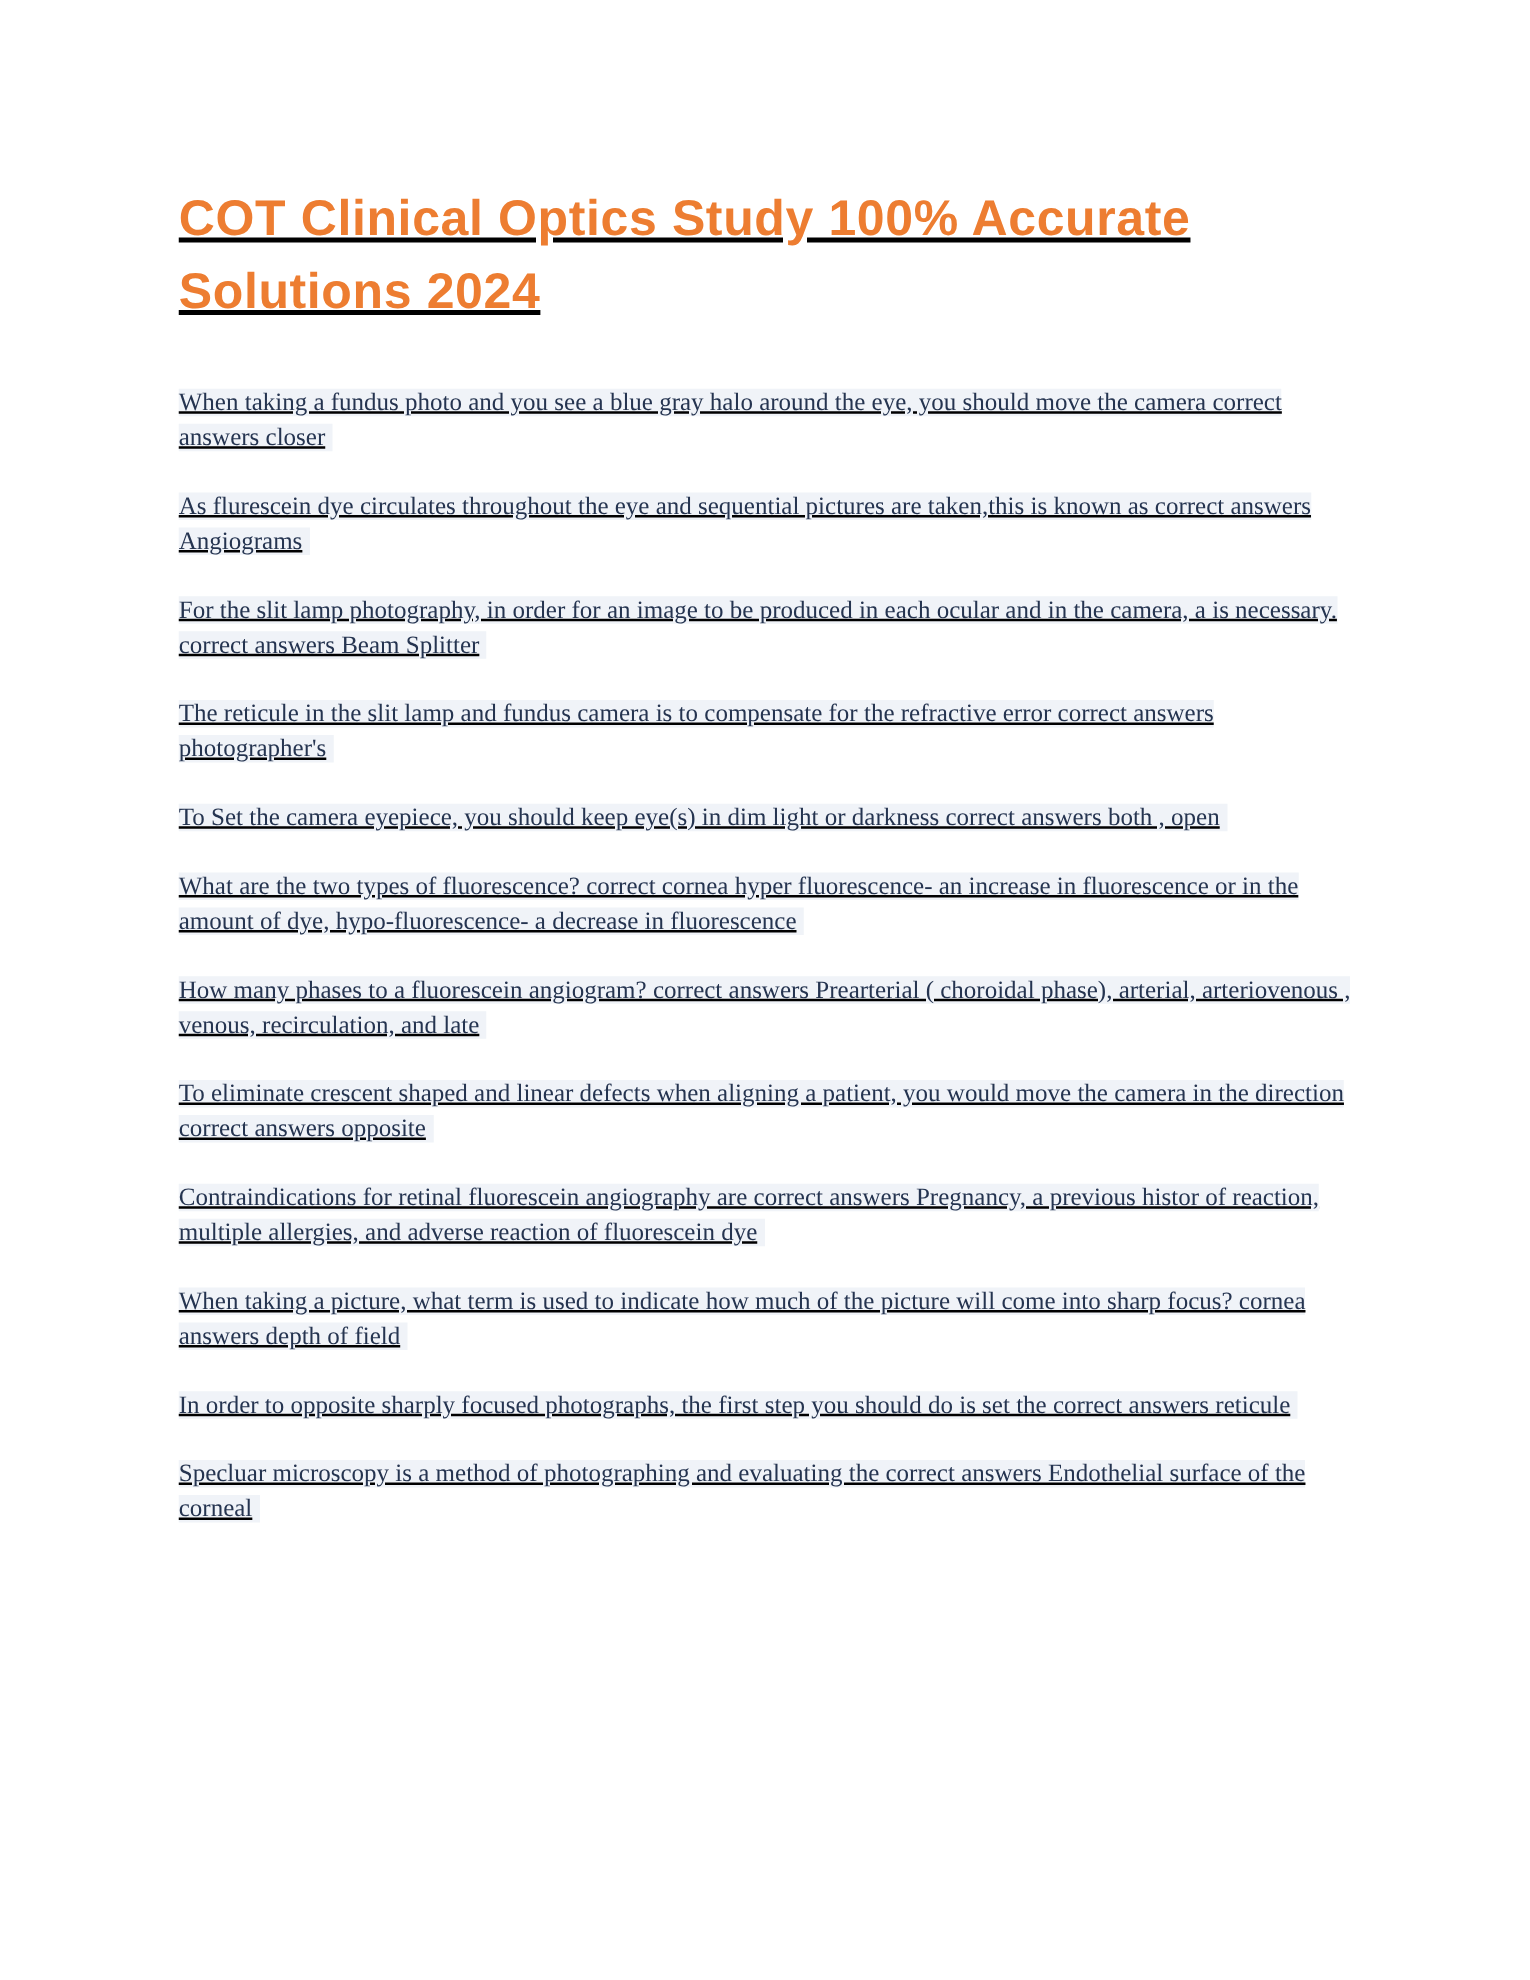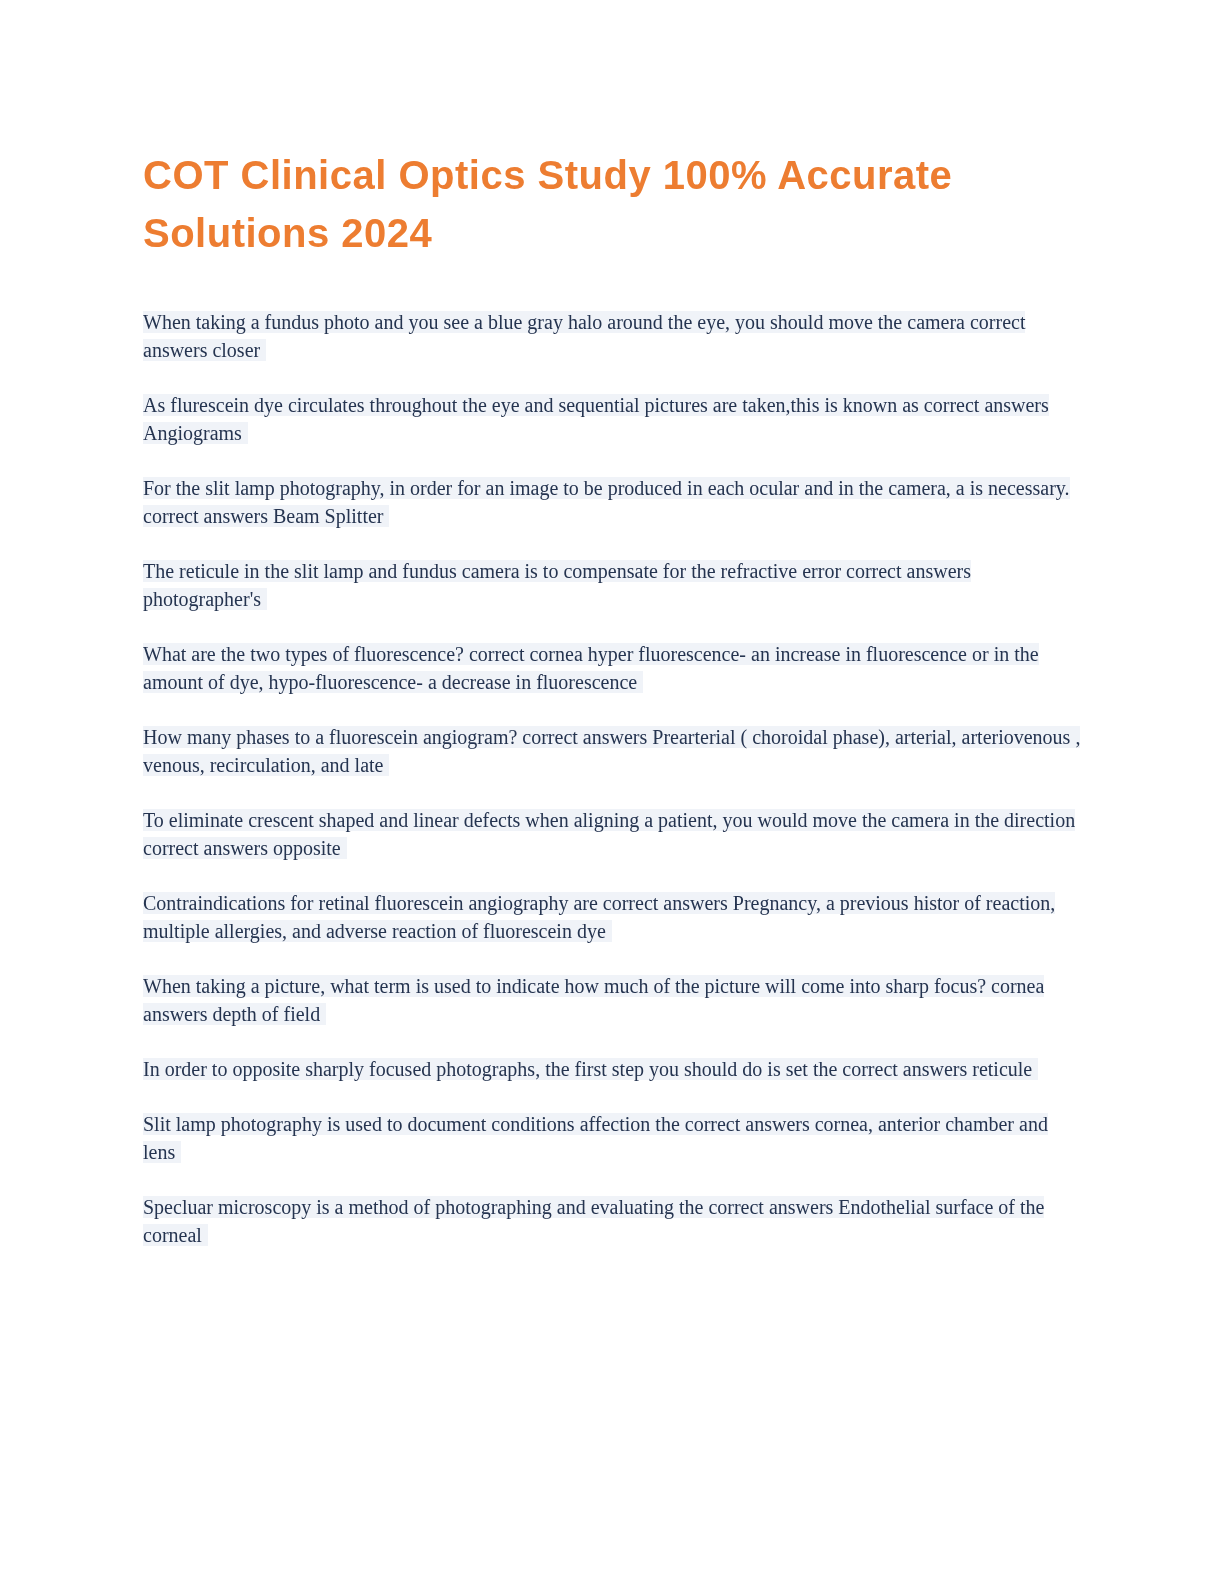--- a/index.html
+++ b/index.html
@@ -12,20 +12,21 @@
     height: 1584px;
     overflow: hidden;
     font-family: "Liberation Serif", serif;
   }
   .page {
     box-sizing: border-box;
     width: 1148px;
     height: 1584px;
     padding: 146px 0 16px 143px;
     background: var(--page-bg, #ffffff);
+    text-decoration: underline;
   }
   .doc-title {
     font-family: "Liberation Sans", sans-serif;
     font-weight: bold;
     font-size: 40px;
     line-height: 58px;
     letter-spacing: 0.5px;
     color: var(--title-color, #ED7D31);
     width: 830px;
     margin: 0 0 46px 0;
@@ -47,22 +48,22 @@
 </head>
 <body>
 
 <div class="page">
   <h1 class="doc-title">COT Clinical Optics Study 100% Accurate Solutions 2024</h1>
   <div class="doc-body" id="doc-body">
       <p><span class="hl">When taking a fundus photo and you see a blue gray halo around the eye, you should move the camera correct answers closer</span></p>
       <p><span class="hl">As flurescein dye circulates throughout the eye and sequential pictures are taken,this is known as correct answers Angiograms</span></p>
       <p><span class="hl">For the slit lamp photography, in order for an image to be produced in each ocular and in the camera, a is necessary. correct answers Beam Splitter</span></p>
       <p><span class="hl">The reticule in the slit lamp and fundus camera is to compensate for the refractive error correct answers photographer's</span></p>
+      <p><span class="hl">To Set the camera eyepiece, you should keep eye(s) in dim light or darkness correct answers both , open</span></p>
       <p><span class="hl">What are the two types of fluorescence? correct cornea hyper fluorescence- an increase in fluorescence or in the amount of dye, hypo-fluorescence- a decrease in fluorescence</span></p>
       <p><span class="hl">How many phases to a fluorescein angiogram? correct answers Prearterial ( choroidal phase), arterial, arteriovenous , venous, recirculation, and late</span></p>
       <p><span class="hl">To eliminate crescent shaped and linear defects when aligning a patient, you would move the camera in the direction correct answers opposite</span></p>
       <p><span class="hl">Contraindications for retinal fluorescein angiography are correct answers Pregnancy, a previous histor of reaction, multiple allergies, and adverse reaction of fluorescein dye</span></p>
       <p><span class="hl">When taking a picture, what term is used to indicate how much of the picture will come into sharp focus? cornea answers depth of field</span></p>
       <p><span class="hl">In order to opposite sharply focused photographs, the first step you should do is set the correct answers reticule</span></p>
-      <p><span class="hl">Slit lamp photography is used to document conditions affection the correct answers cornea, anterior chamber and lens</span></p>
       <p><span class="hl">Specluar microscopy is a method of photographing and evaluating the correct answers Endothelial surface of the corneal</span></p>
     </div>
 </div>
 
 </body></html>

